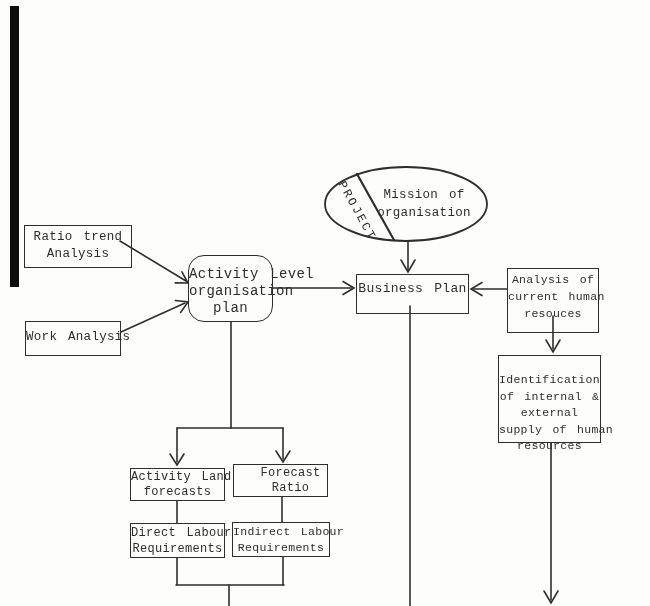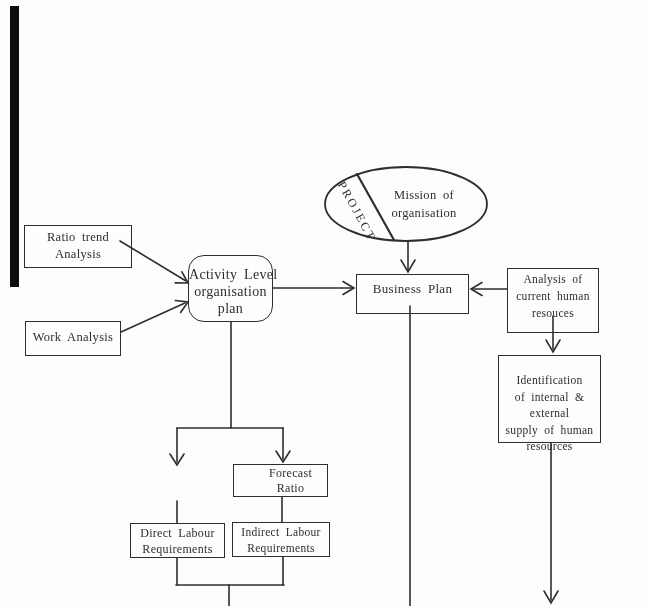--- a/index.html
+++ b/index.html
@@ -1,20 +1,20 @@
 <!DOCTYPE html>
 <html style="--ink: #2e2e2e; --paper: #fdfdfc; --scanbar: #0d0d0d;"><head>
 <meta charset="utf-8">
 <style>
   html,body { margin:0; padding:0; }
   :root { --ink:#2e2e2e; --paper:#fdfdfc; --scanbar:#0d0d0d; }
   #canvas {
     position:relative; width:650px; height:606px;
     background:var(--paper); overflow:hidden;
-    font-family:Liberation Serif, serif;
+    font-family:Liberation Mono, monospace;
     color:var(--ink);
   }
   #connectors { position:absolute; left:0; top:0; width:650px; height:606px; color:var(--ink); }
   .node {
     position:absolute; box-sizing:border-box;
     border:1.6px solid var(--ink);
     text-align:center; letter-spacing:.3px; word-spacing:3px;
     background:transparent;
   }
   .node .ln { white-space:nowrap; }
@@ -141,20 +141,24 @@
   </div>
 
   <div class="node" id="n-ident">
     <div class="ln">Identification</div>
     <div class="ln">of internal &amp;</div>
     <div class="ln">external</div>
     <div class="ln">supply of human</div>
     <div class="ln">resources</div>
   </div>
 
+  <div class="node" id="n-actland">
+    <div class="ln">Activity Land</div>
+    <div class="ln">forecasts</div>
+  </div>
 
   <div class="node" id="n-fratio">
     <div class="ln">Forecast</div>
     <div class="ln">Ratio</div>
   </div>
 
   <div class="node" id="n-direct">
     <div class="ln">Direct Labour</div>
     <div class="ln">Requirements</div>
   </div>

